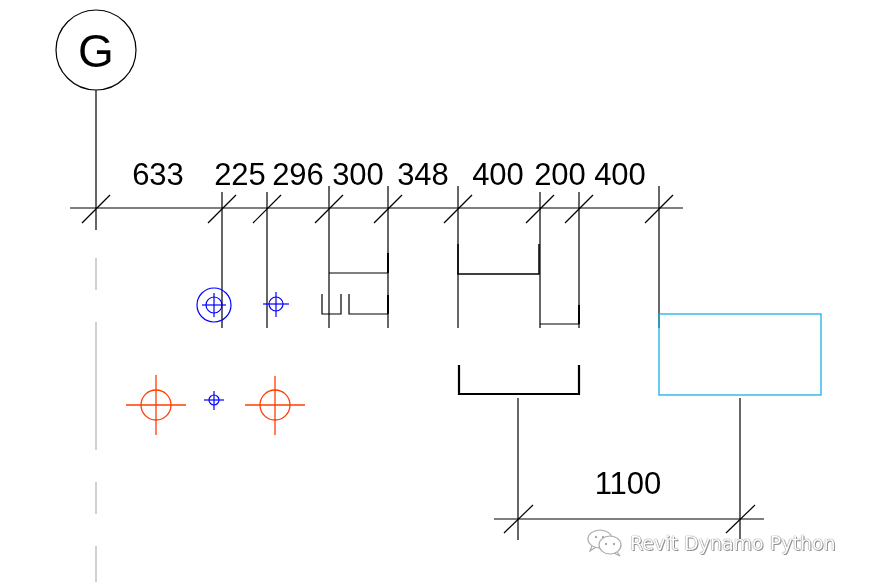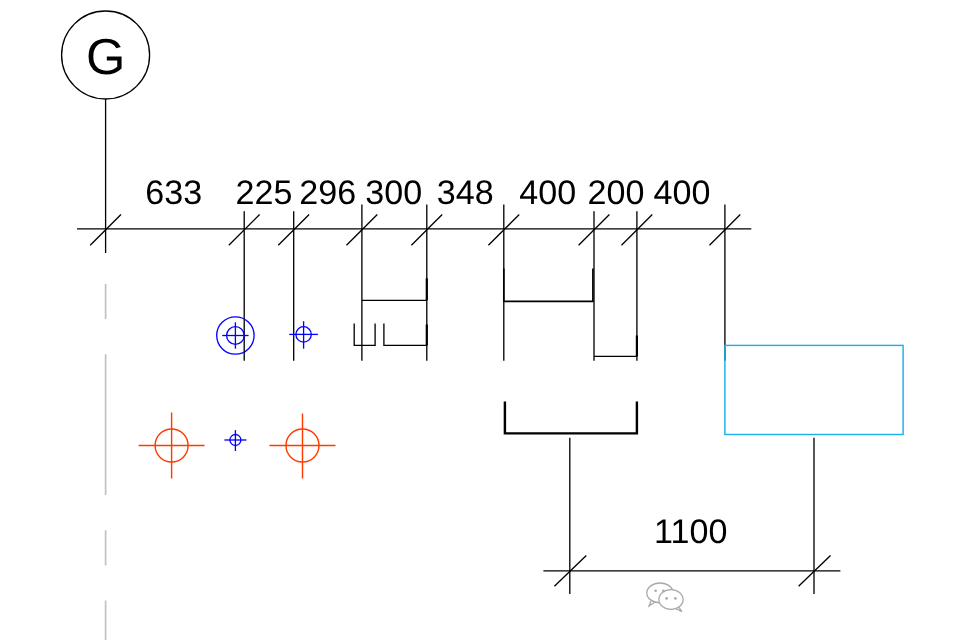--- a/index.html
+++ b/index.html
@@ -132,13 +132,14 @@
       <ellipse cx="24" cy="17" rx="11" ry="9" fill="#fff"></ellipse>
       <path d="M31 24 L34 28 L28 25"></path>
     </g>
     <g fill="#aaa">
       <circle cx="10" cy="9" r="1.2"></circle>
         <circle cx="17" cy="9" r="1.2"></circle>
       <circle cx="20" cy="16" r="1.2"></circle>
         <circle cx="28" cy="16" r="1.2"></circle>
     </g>
   </svg>
+  <span>Revit Dynamo Python</span>
 </div>
 
 </body></html>

